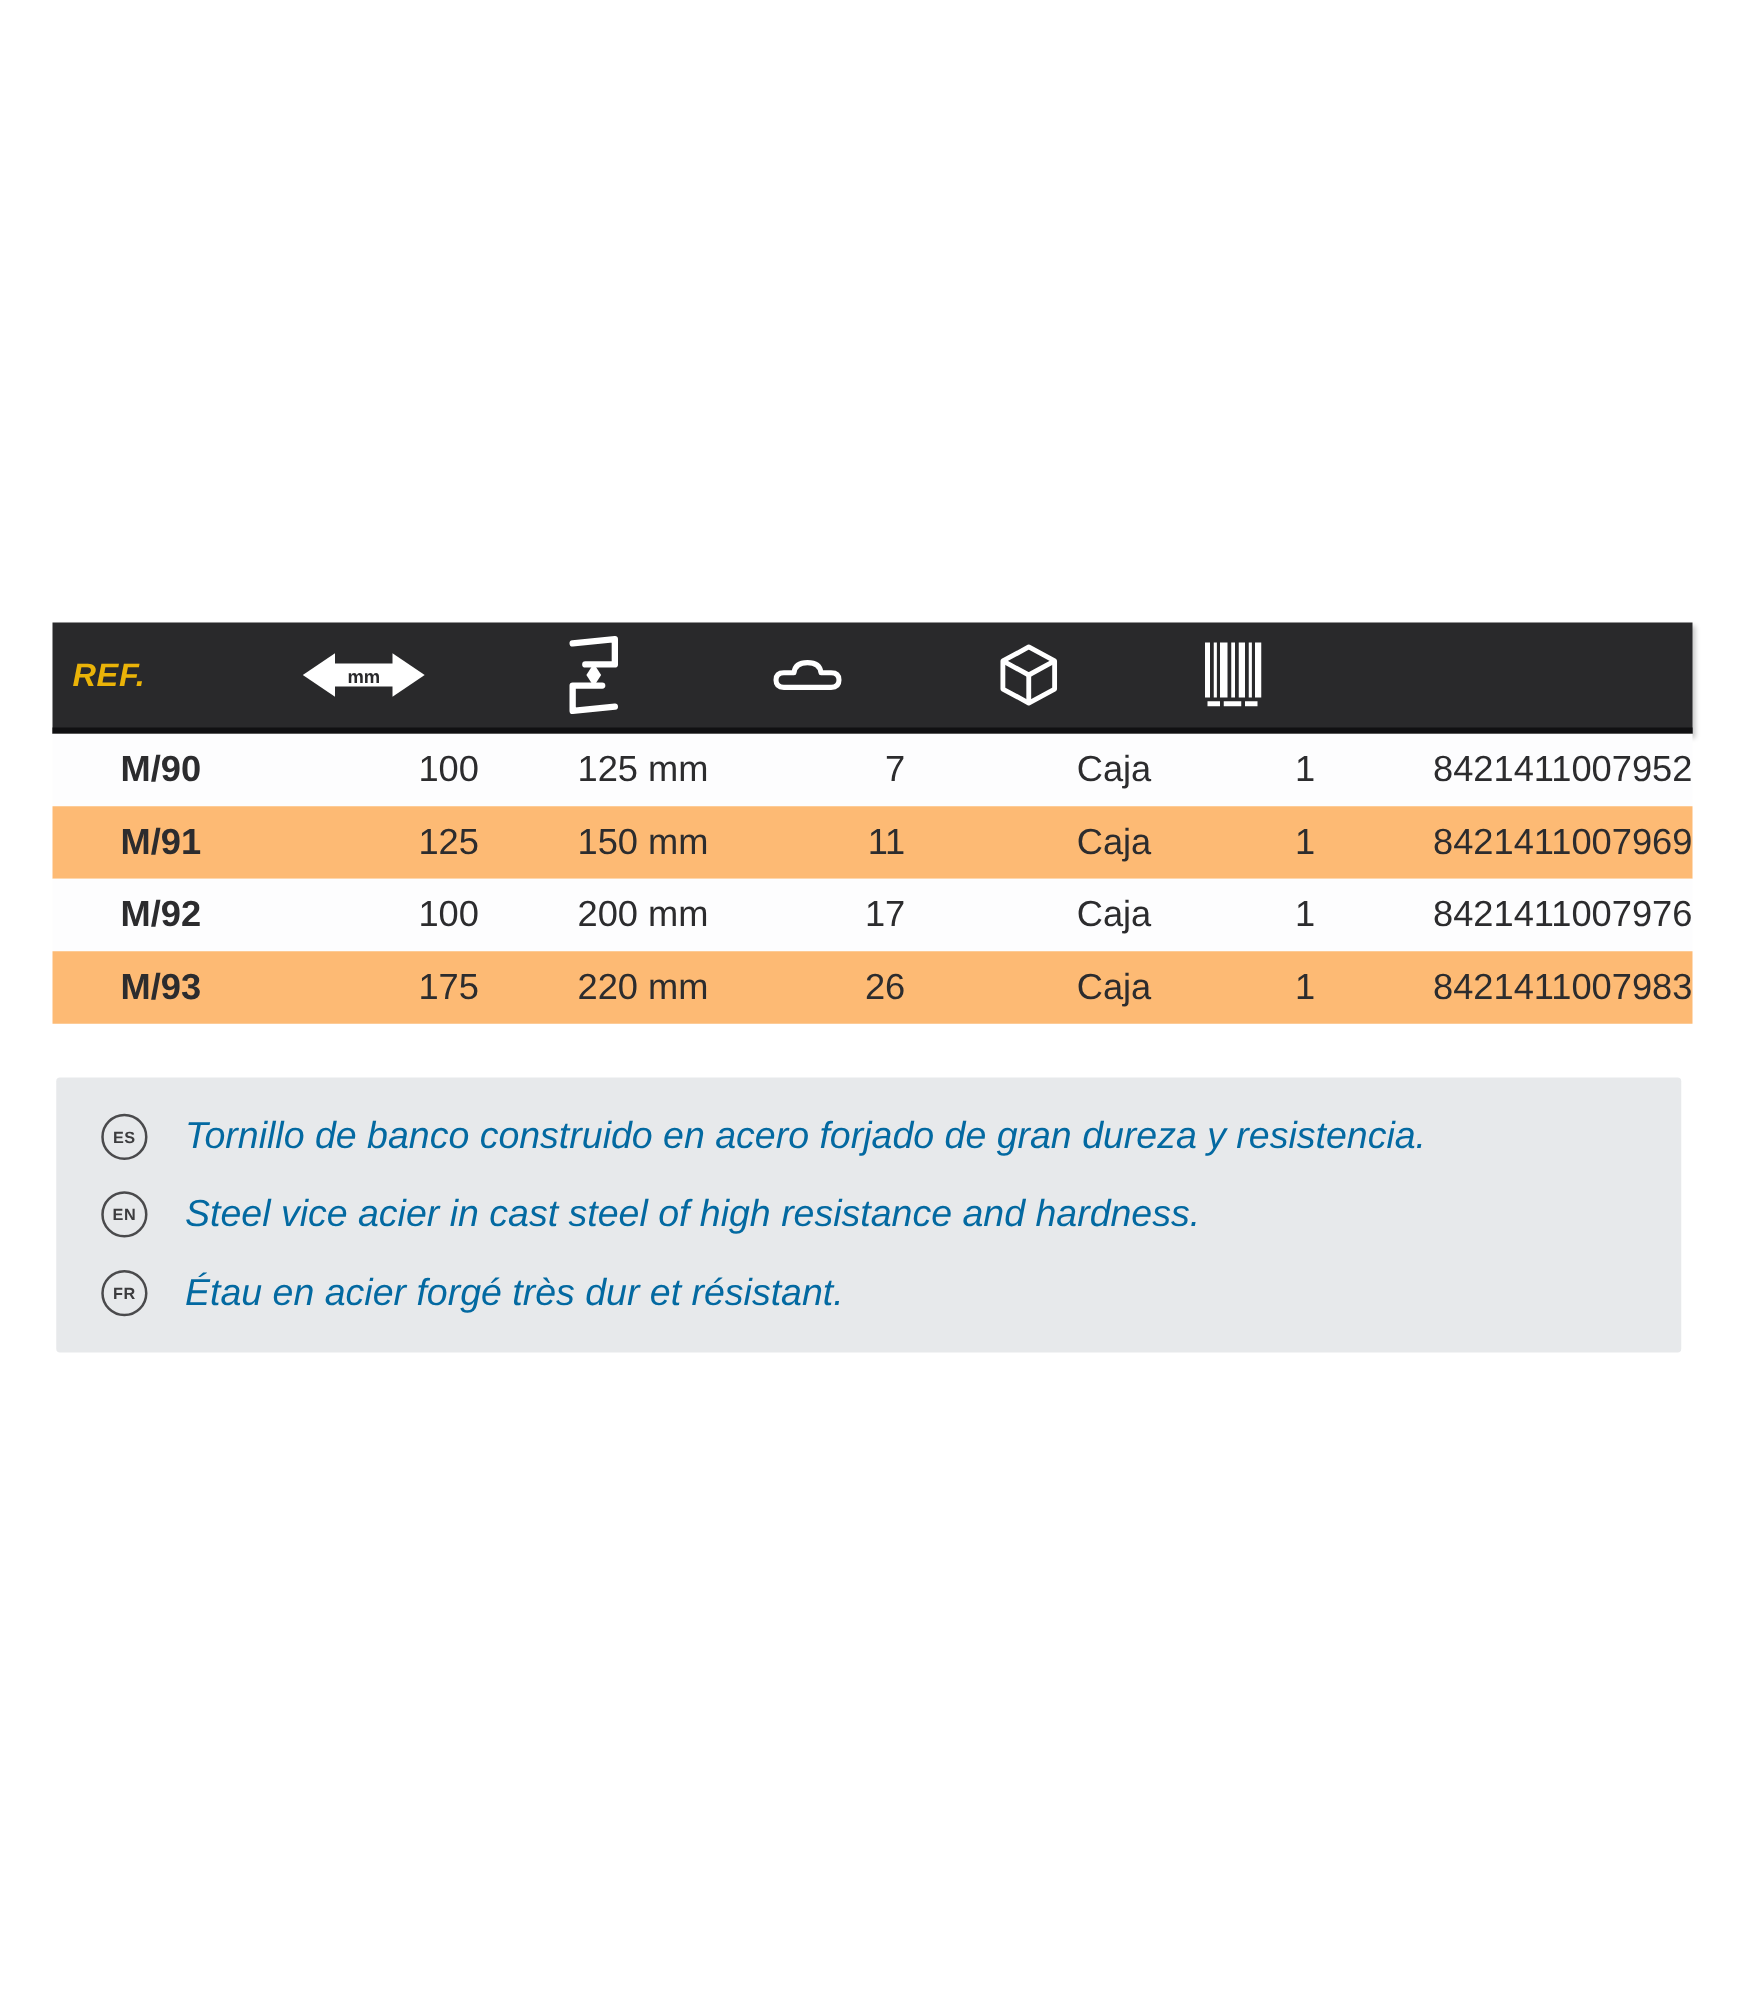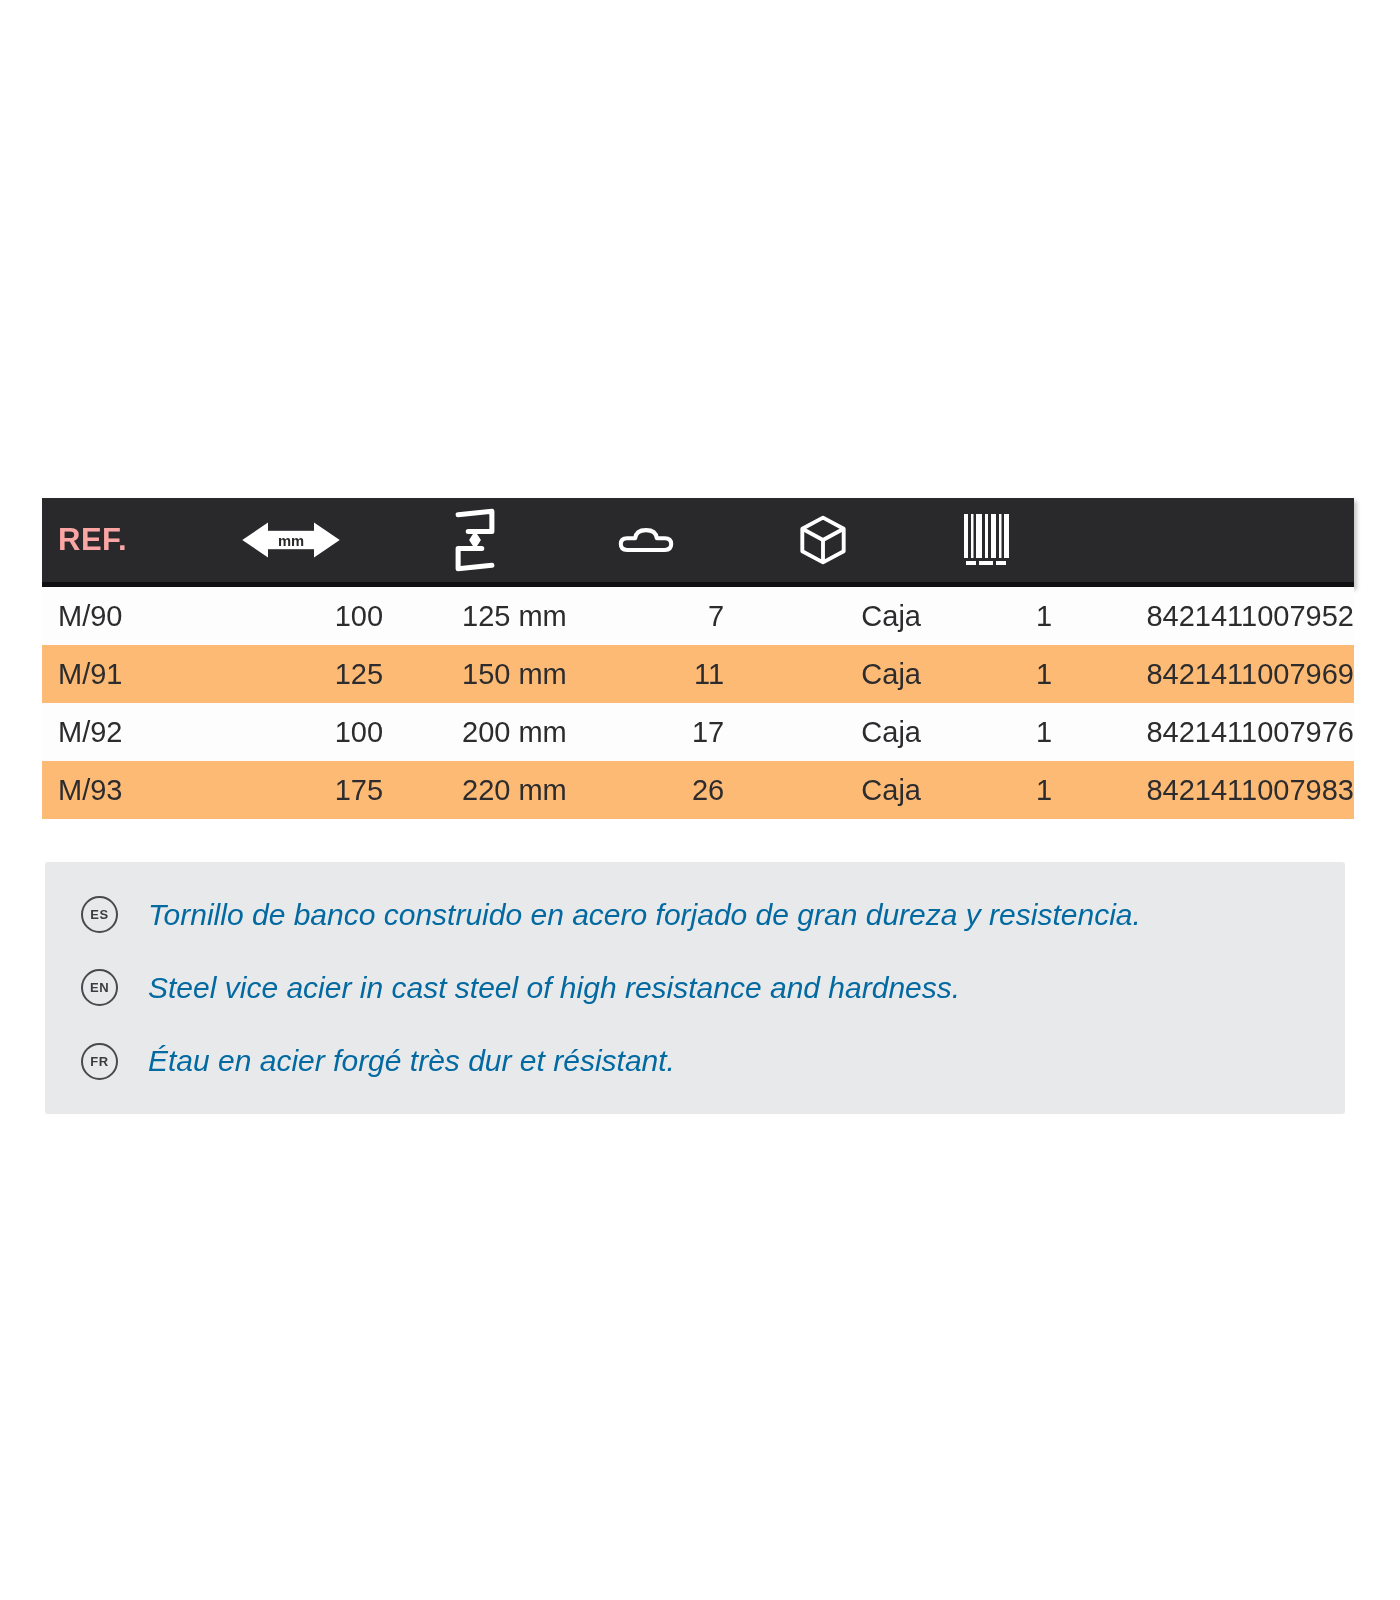--- a/index.html
+++ b/index.html
@@ -10,31 +10,31 @@
   }
   .spec-table{position:absolute;left:42px;top:498px;width:1312px;}
   .thead{
     height:84px;background:#29292b;display:grid;
     grid-template-columns:12% 14% 14% 12% 15% 10% 23%;
     align-items:center;border-bottom:5px solid #101012;
     box-shadow:3px 3px 4px rgba(0,0,0,0.22);
   }
   .th{display:flex;justify-content:center;align-items:center;}
   .th.ref{justify-content:flex-start;padding-left:16px;}
-  .ref-label{color:#fca5a5;font-size:31px;font-weight:bold;letter-spacing:0.5px;}
+  .ref-label{color:#eab308;font-size:26px;font-weight:bold;letter-spacing:0.5px;font-style:italic;}
   .row{
     height:58px;display:grid;
     grid-template-columns:12% 14% 14% 12% 15% 10% 23%;
     align-items:center;background:#fdfdfe;
   }
   .row.alt{background:#fdba74;}
   .cell{text-align:right;font-size:29px;color:#2c2c2e;}
-  .cell.ref{text-align:left;padding-left:16px;font-weight:normal;}
+  .cell.ref{text-align:center;padding-left:16px;font-weight:bold;}
   .desc-box{
-    position:absolute;left:45px;top:862px;width:1300px;height:252px;
+    position:absolute;left:45px;top:862px;width:1300px;height:220px;
     background:#e7e9eb;border-radius:3px;box-sizing:border-box;
     display:flex;flex-direction:column;justify-content:space-around;
     padding:16px 20px 16px 36px;
   }
   .desc-line{display:flex;align-items:center;gap:30px;}
   .lang-badge{
     width:37px;height:37px;border:2.5px solid #4a4a4c;border-radius:50%;
     display:flex;align-items:center;justify-content:center;flex:0 0 auto;
     font-size:13px;font-weight:bold;color:#3c3c3e;letter-spacing:0.5px;
     box-sizing:border-box;

